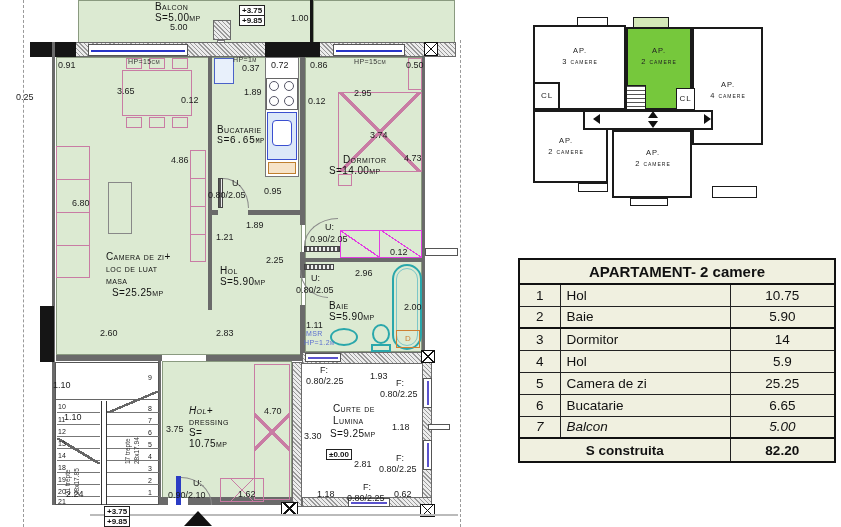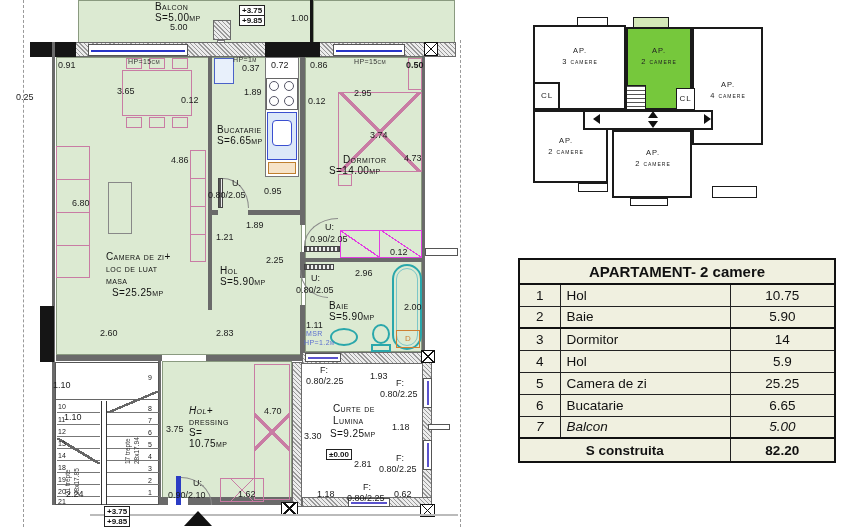--- a/index.html
+++ b/index.html
@@ -231,21 +231,21 @@
     <span class="d" style="left:306px;top:376px;">0.80/2.25</span>
     <span class="d" style="left:396px;top:378px;">F:</span>
     <span class="d" style="left:380px;top:389px;">0.80/2.25</span>
     <span class="d" style="left:396px;top:453px;">F:</span>
     <span class="d" style="left:379px;top:464px;">0.80/2.25</span>
     <span class="d" style="left:363px;top:482px;">F:</span>
     <span class="d" style="left:347px;top:493px;">0.80/2.25</span>
     <div class="lvl" style="left:326px;top:449px;">±0.00</div>
 
     <span class="rl" style="left:217px;top:124px;">Bucatarie</span>
-    <span class="rl" style="left:217px;top:135px;">S=6.65mp</span>
+    <span class="rl" style="left:217px;top:135px;font-family:Liberation Mono, monospace;">S=6.65mp</span>
     <span class="rl" style="left:343px;top:154px;">Dormitor</span>
     <span class="rl" style="left:329px;top:165px;">S=14.00mp</span>
     <span class="rl" style="left:106px;top:251px;">Camera de zi+</span>
     <span class="rl" style="left:106px;top:263px;">loc de luat</span>
     <span class="rl" style="left:106px;top:275px;">masa</span>
     <span class="rl" style="left:112px;top:287px;">S=25.25mp</span>
     <span class="rl" style="left:220px;top:265px;">Hol</span>
     <span class="rl" style="left:220px;top:276px;">S=5.90mp</span>
     <span class="rl" style="left:329px;top:300px;">Baie</span>
     <span class="rl" style="left:329px;top:311px;">S=5.90mp</span>
@@ -254,21 +254,21 @@
     <span class="rl" style="left:189px;top:427px;">S=</span>
     <span class="rl" style="left:189px;top:438px;">10.75mp</span>
     <span class="rl" style="left:333px;top:403px;">Curte de</span>
     <span class="rl" style="left:333px;top:415px;">Lumina</span>
     <span class="rl" style="left:330px;top:428px;">S=9.25mp</span>
 
     <span class="d" style="left:58px;top:60px;">0.91</span>
     <span class="d" style="left:242px;top:63px;">0.37</span>
     <span class="d" style="left:271px;top:60px;">0.72</span>
     <span class="d" style="left:310px;top:60px;">0.86</span>
-    <span class="d" style="left:406px;top:60px;font-weight:bold;">0.50</span>
+    <span class="d" style="left:406px;top:60px;">0.50</span>
     <span class="d" style="left:16px;top:92px;">0.25</span>
     <span class="d" style="left:117px;top:86px;">3.65</span>
     <span class="d" style="left:181px;top:95px;">0.12</span>
     <span class="d" style="left:244px;top:87px;">1.89</span>
     <span class="d" style="left:308px;top:96px;">0.12</span>
     <span class="d" style="left:354px;top:88px;">2.95</span>
     <span class="d" style="left:338px;top:130px;margin-left:32px;">3.74</span>
     <span class="d" style="left:404px;top:153px;">4.73</span>
     <span class="d" style="left:171px;top:155px;">4.86</span>
     <span class="d" style="left:72px;top:198px;">6.80</span>

